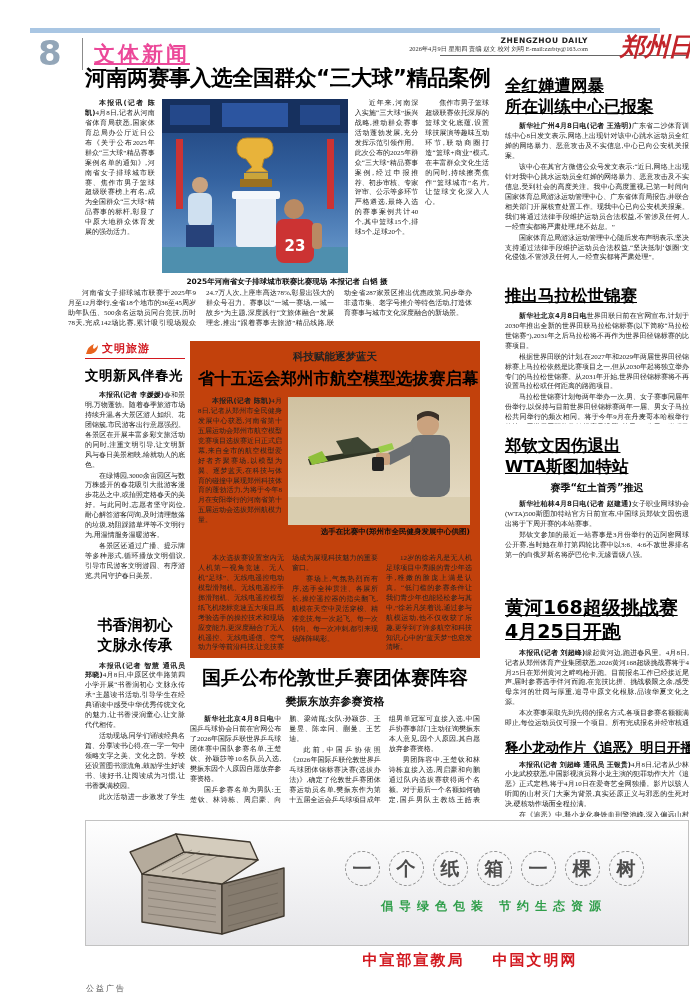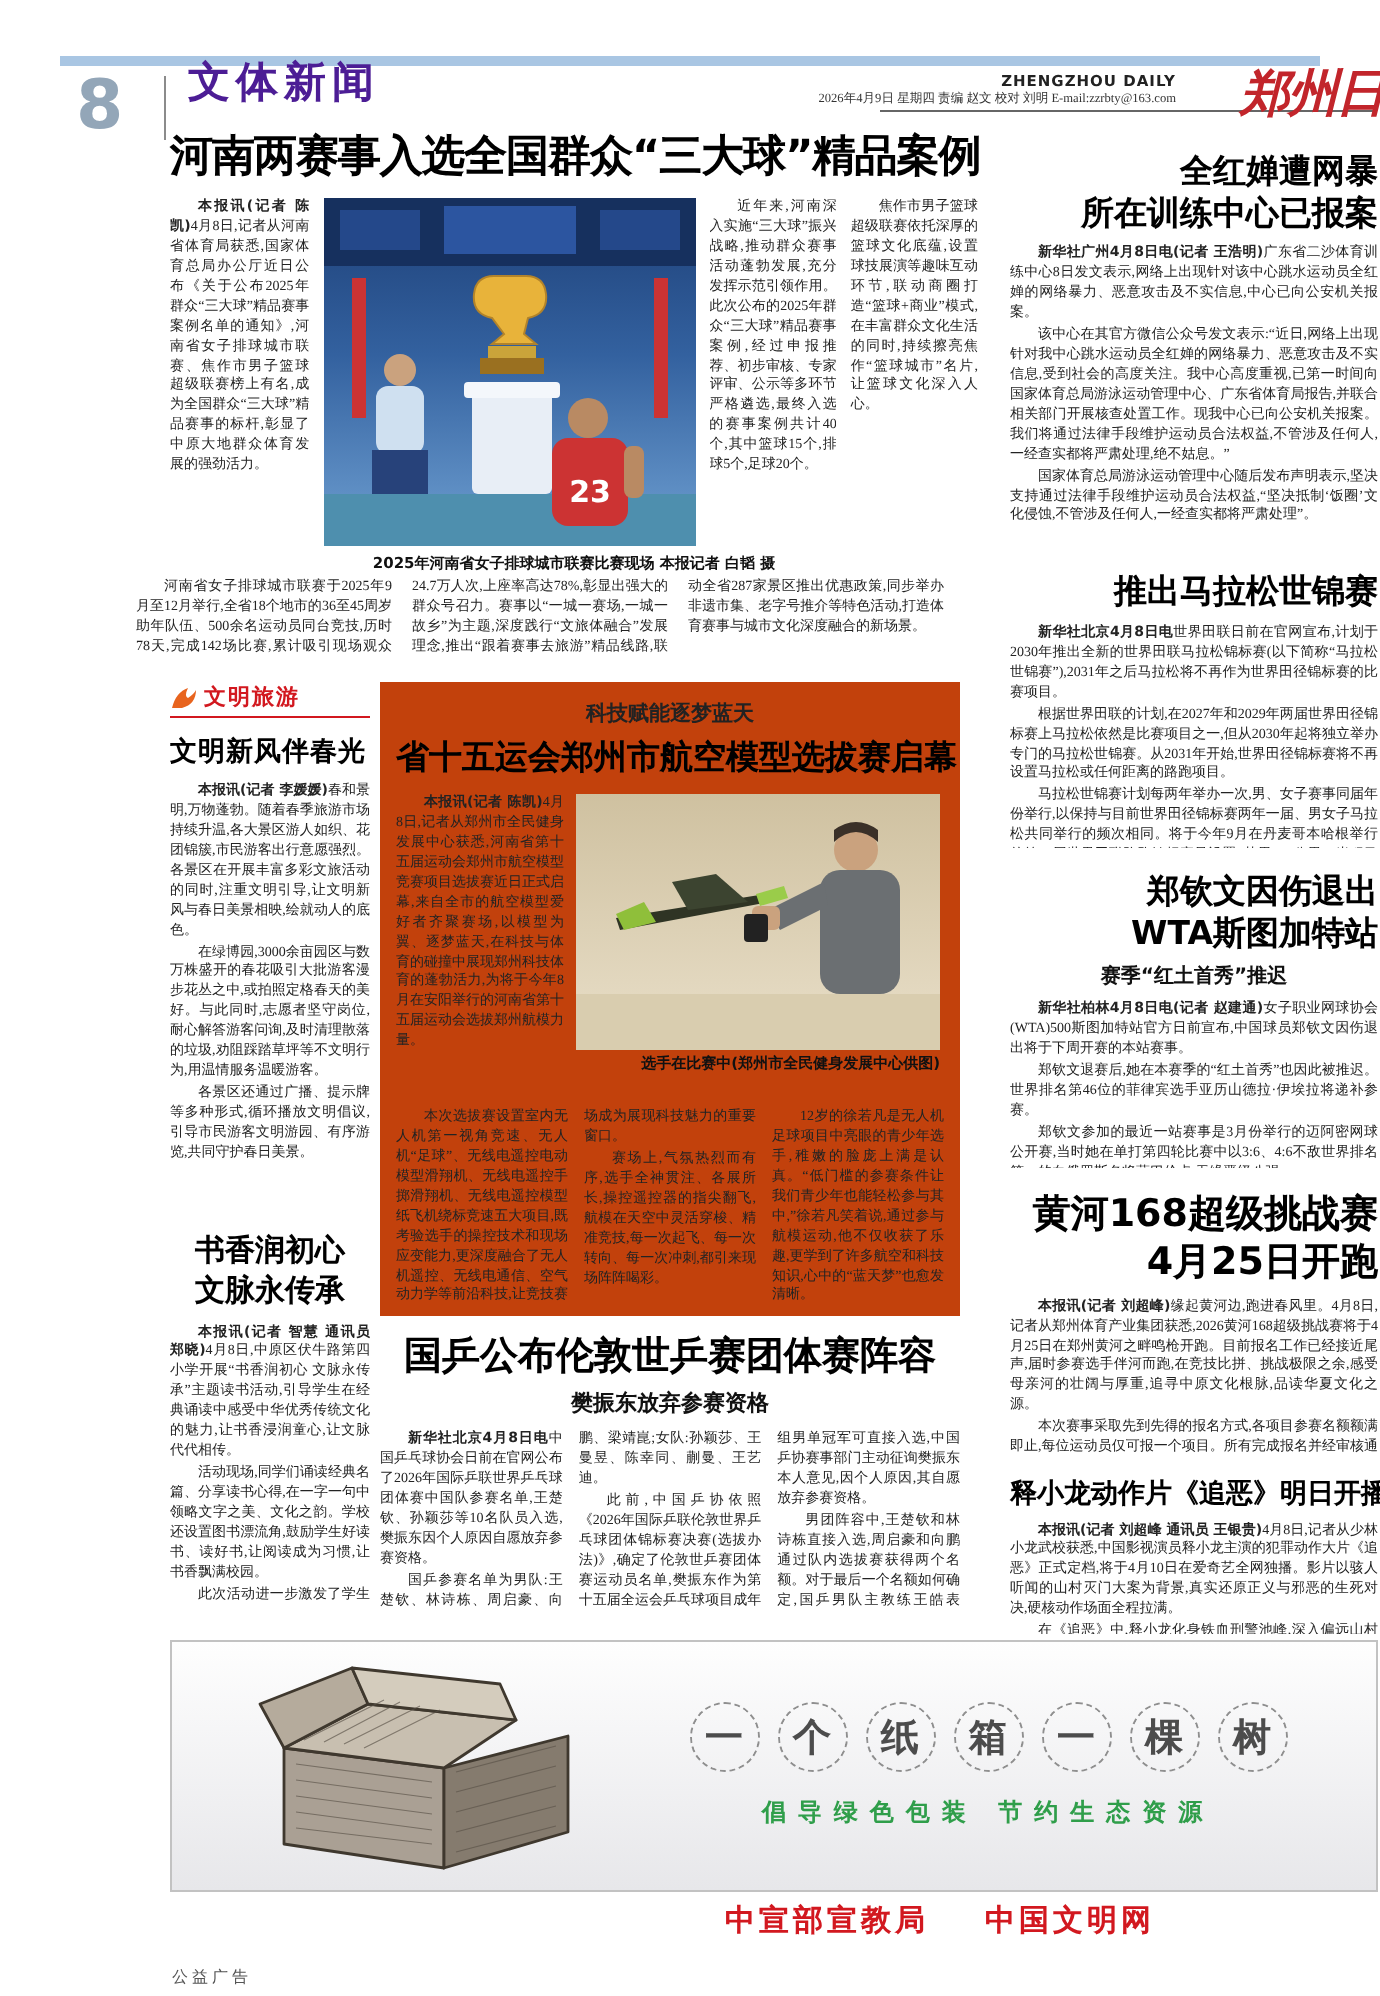--- a/index.html
+++ b/index.html
@@ -2,21 +2,21 @@
 <html><head>
 <meta charset="utf-8">
 <style>
   html,body{margin:0;padding:0;background:#f2f2f2;}
   .page{position:relative;width:690px;height:998px;margin:0 auto;background:#fff;overflow:hidden;
         font-family:"Liberation Serif","DejaVu Serif",serif;color:#1b1b1b;}
   
   .topbar{position:absolute;left:30px;top:28px;width:630px;height:5px;background:#a9c6e3;}
   .pagenum{position:absolute;left:38px;top:33px;font:bold 34px "DejaVu Sans",sans-serif;color:#93a6b8;}
   .pn-rule{position:absolute;left:82px;top:38px;width:1px;height:32px;background:#8b8b8b;}
-  .section-name{position:absolute;left:94px;top:27px;font:bold 21px "DejaVu Sans",sans-serif;letter-spacing:3px;color:#4c1d95;}
+  .section-name{position:absolute;left:94px;top:40px;font:bold 21px "DejaVu Sans",sans-serif;letter-spacing:3px;color:#ec4899;text-decoration:underline;}
   .mast-en{position:absolute;left:440px;top:36px;width:148px;text-align:right;font:bold 7.5px "DejaVu Sans",sans-serif;letter-spacing:.5px;color:#222;}
   .dateline{position:absolute;left:408px;top:45px;width:180px;text-align:right;font-size:6.3px;color:#333;white-space:nowrap;}
   .mast-rule{position:absolute;left:440px;top:55px;width:248px;height:1px;background:#666;}
   .logo{position:absolute;left:620px;top:30px;width:96px;font:italic 900 25px "DejaVu Serif",serif;color:#c2252b;letter-spacing:-1px;white-space:nowrap;}
   
   .bt{font-size:7px;line-height:1.42;text-align:justify;color:#232323;}
   .bt p{margin:0 0 1px 0;text-indent:2em;}
   .bt b{font-family:"DejaVu Sans",sans-serif;font-weight:bold;}
   .clip{overflow:hidden;}
   .cap{font:bold 7.5px "DejaVu Sans",sans-serif;color:#111;}
@@ -47,21 +47,21 @@
   .av-textcol{width:84px;height:152px;}
   .photo-plane{width:182px;height:128px;flex:none;}
   .av-caption{text-align:right;margin-top:2px;}
   .av-cols{margin-top:5px;height:102px;column-count:3;column-gap:8px;}
   .pp{margin-top:7px;}
   .pp-title{text-align:center;font:900 19px "DejaVu Sans",sans-serif;white-space:nowrap;color:#000;}
   .pp-sub{text-align:center;font:bold 11px "DejaVu Sans",sans-serif;margin-top:3px;color:#111;}
   .pp-body{margin-top:6px;height:98px;column-count:3;column-gap:8px;}
   
   .sidebar{position:absolute;left:505px;top:76px;width:184px;}
-  .sb-title{text-align:right;font:900 16.5px "DejaVu Sans",sans-serif;line-height:1.25;color:#000;}
+  .sb-title{text-align:left;font:900 16.5px "DejaVu Sans",sans-serif;line-height:1.25;color:#000;text-decoration:underline;}
   .sb-title.big{font-size:19px;}
   .sb-title.one{font-size:13.5px;white-space:nowrap;}
   .sb-sub{text-align:center;font:bold 10px "DejaVu Sans",sans-serif;margin-top:4px;color:#111;}
   .sb-body{margin-top:5px;}
   .sb-gap{height:12px;}
   
   .ad{position:absolute;left:85px;top:820px;width:604px;height:126px;box-sizing:border-box;
       border:1px solid #c2c2c2;background:linear-gradient(#fefefe,#e7e7ea);display:flex;align-items:center;}
   .ad-box-art{margin-left:14px;flex:none;}
   .ad-right{flex:1;display:flex;flex-direction:column;align-items:center;justify-content:center;}
@@ -244,21 +244,20 @@
 
     <div class="sb-gap"></div>
     <div>
       <div class="sb-title">
         <div>郑钦文因伤退出</div>
         <div>WTA斯图加特站</div>
       </div>
       <div class="sb-sub">赛季“红土首秀”推迟</div>
       <div class="sb-body bt clip" style="height:84px">
         <p><b>新华社柏林4月8日电(记者 赵建通)</b><span>女子职业网球协会(WTA)500斯图加特站官方日前宣布,中国球员郑钦文因伤退出将于下周开赛的本站赛事。</span></p>
-        <p>郑钦文退赛后,她在本赛季的“红土首秀”也因此被推迟。世界排名第46位的菲律宾选手亚历山德拉·伊埃拉将递补参赛。</p>
         <p>郑钦文参加的最近一站赛事是3月份举行的迈阿密网球公开赛,当时她在单打第四轮比赛中以3:6、4:6不敌世界排名第一的白俄罗斯名将萨巴伦卡,无缘晋级八强。</p>
       </div>
     </div>
 
     <div class="sb-gap"></div>
     <div>
       <div class="sb-title big">
         <div>黄河168超级挑战赛</div>
         <div>4月25日开跑</div>
       </div>

